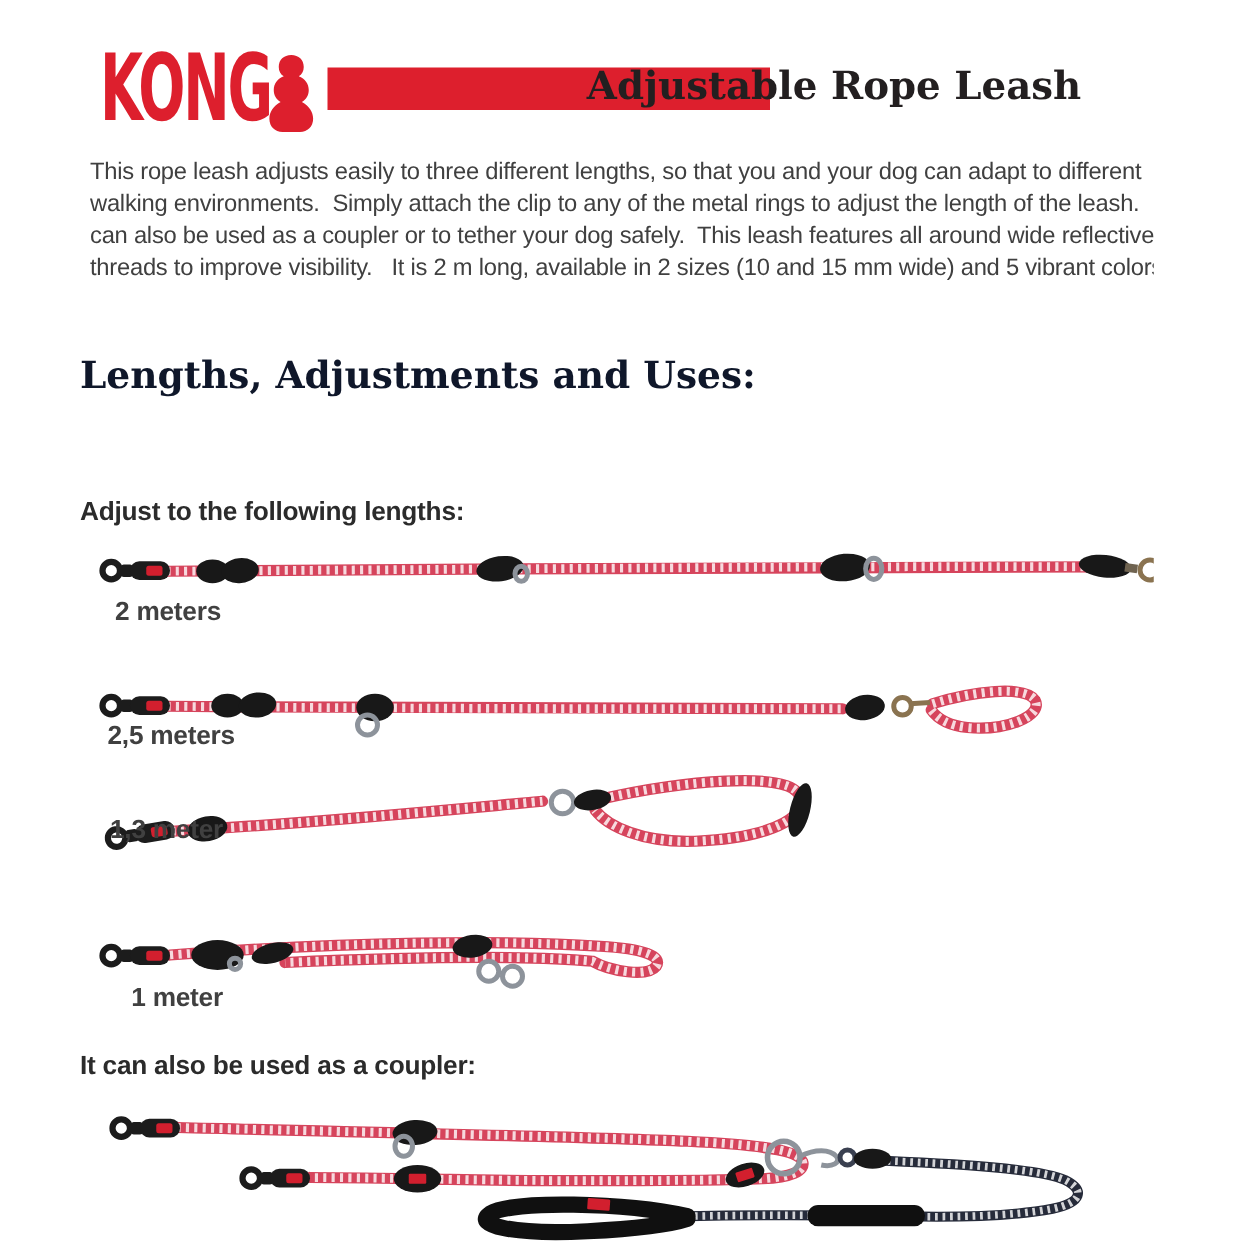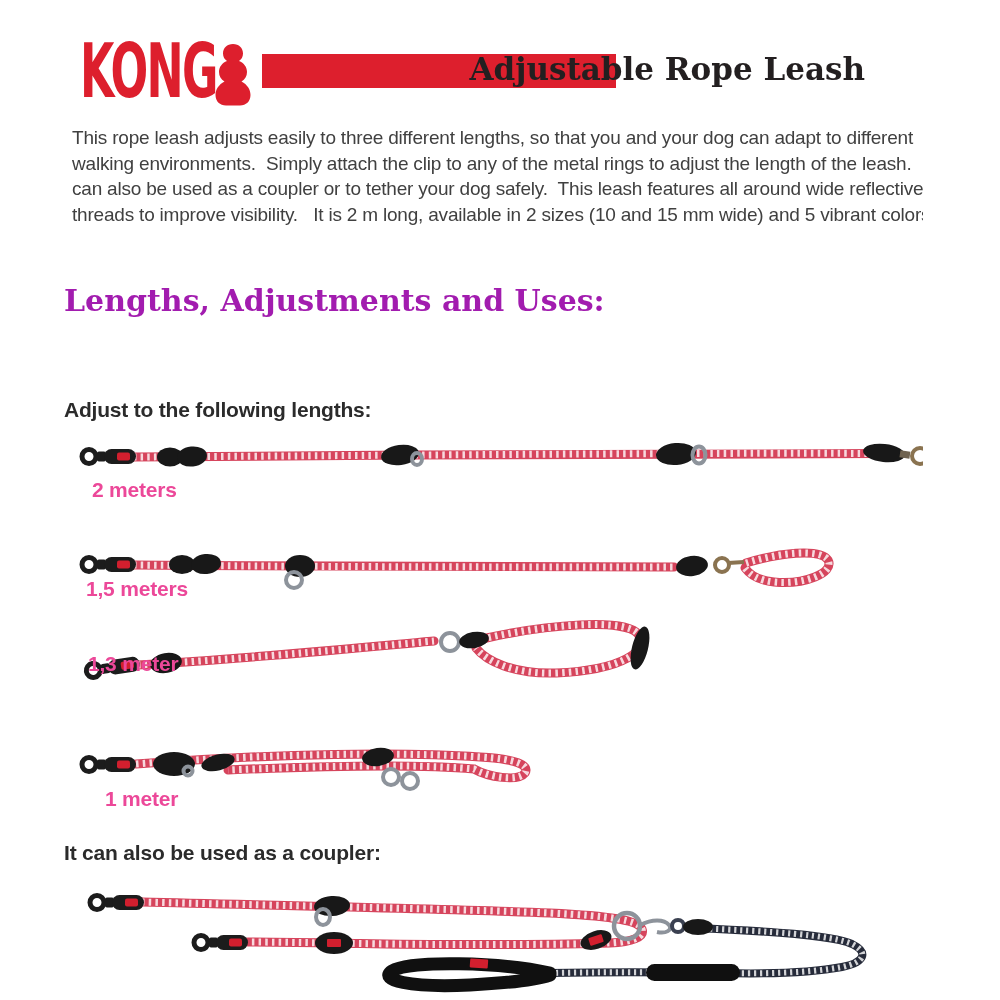--- a/index.html
+++ b/index.html
@@ -25,30 +25,30 @@
   
   .intro{
     position:absolute;left:72px;top:125px;width:878px;
     font-size:19px;line-height:25.5px;letter-spacing:-0.2px;
     white-space:pre-wrap;color:#404040;
   }
   
   .sec-heading{
     position:absolute;left:64px;top:283px;
     font-family:"DejaVu Serif","Liberation Serif",serif;font-weight:700;
-    font-size:30px;color:#a21caf;white-space:nowrap;
+    font-size:30px;color:#0f172a;white-space:nowrap;
   }
   .sub-label{
     position:absolute;font-size:21px;font-weight:700;color:#2b2b2b;
     letter-spacing:-0.2px;white-space:nowrap;text-align:center;
   }
   .adjust-label{left:64px;top:398px;}
   .coupler-label{left:64px;top:841px;}
   .len-caption{
-    position:absolute;font-size:21px;font-weight:700;color:#ec4899;
+    position:absolute;font-size:21px;font-weight:700;color:#404040;
     letter-spacing:-0.2px;white-space:nowrap;
   }
   .cap-2m{left:92px;top:478px;}
   .cap-15m{left:86px;top:577px;}
   .cap-13m{left:88px;top:652px;}
   .cap-1m{left:105px;top:787px;}
   .leash-svg{position:absolute;}
   
   .rr{fill:none;stroke:#d6445c;stroke-width:9;stroke-linecap:round;}
   .rw{fill:none;stroke:#ffffff;stroke-width:7;stroke-dasharray:2.5 4.2;opacity:.8;stroke-linecap:butt;}
@@ -110,21 +110,21 @@
     <path class="rw" d="M668 27 C 700 17, 742 12, 750 24 C 757 37, 726 49, 696 46 C 681 44.5, 672 39, 667 32"></path>
     <use href="#snap" transform="translate(2,15)"></use>
     <ellipse class="blk" cx="104" cy="28.5" rx="13" ry="9.5"></ellipse>
     <ellipse class="blk" cx="128" cy="28" rx="15" ry="10" transform="rotate(-6 128 28)"></ellipse>
     <ellipse class="blk" cx="222" cy="30" rx="15" ry="11"></ellipse>
     <circle class="met" cx="216" cy="44" r="8"></circle>
     <ellipse class="blk" cx="614" cy="30" rx="16" ry="10" transform="rotate(-8 614 30)"></ellipse>
     <circle class="brs" cx="644" cy="29" r="7"></circle>
     <path class="brs" d="M650 27 L 666 26"></path>
   </svg>
-  <div class="len-caption cap-15m">1,5 meters</div>
+  <div class="len-caption cap-15m">2,5 meters</div>
 
   <svg class="leash-svg" style="left:78px;top:614px;" width="590" height="88" viewBox="0 0 590 88">
     <path class="rr" d="M60 51 C 180 44, 300 32, 356 27"></path>
     <path class="rw" d="M60 51 C 180 44, 300 32, 356 27"></path>
     <path class="rr" d="M404 25 C 470 10, 548 4, 560 20 C 572 36, 546 56, 478 59 C 436 60.5, 408 47, 398 34"></path>
     <path class="rw" d="M404 25 C 470 10, 548 4, 560 20 C 572 36, 546 56, 478 59 C 436 60.5, 408 47, 398 34"></path>
     <use href="#snap" transform="translate(6,40) rotate(-9 28 13)"></use>
     <ellipse class="blk" cx="88" cy="49" rx="16" ry="10" transform="rotate(-10 88 49)"></ellipse>
     <ellipse class="met" cx="372" cy="28" rx="9" ry="9"></ellipse>
     <ellipse class="blk" cx="396" cy="26" rx="15" ry="8" transform="rotate(-10 396 26)"></ellipse>

